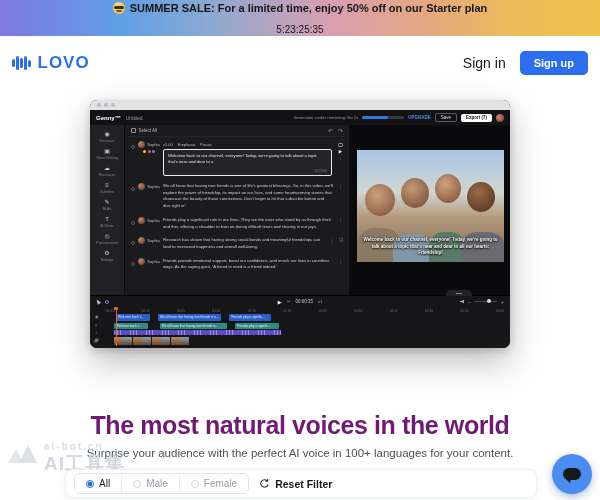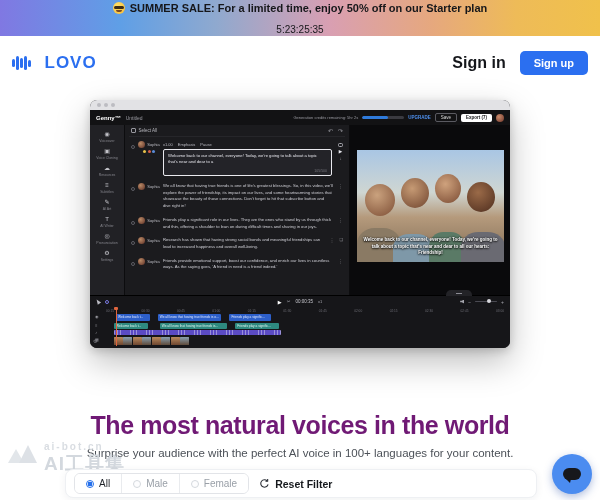--- a/index.html
+++ b/index.html
@@ -16,32 +16,32 @@
     background:radial-gradient(circle at 35% 30%, #ffe168, #f6b936); position:relative; }
   .emoji-face::before { content:""; position:absolute; left:1px; right:1px; top:4px; height:3px;
     background:#3a2d17; border-radius:2px; }
   .emoji-face::after { content:""; position:absolute; left:3px; right:3px; bottom:1.5px; height:2px;
     background:#7a4a1e; border-radius:0 0 3px 3px; }
   .banner-count { font-size:10px; color:#17181b; }
 
   
   .nav { position:absolute; top:42px; left:0; width:600px; height:42px; background:#fff;
     display:flex; align-items:center; padding:0 12px; }
-  .brand { display:flex; align-items:center; gap:14px; }
+  .brand { display:flex; align-items:center; gap:7px; }
   .brand-bars { display:flex; align-items:center; gap:1.5px; height:16px; }
   .brand-bars i { width:2.5px; background:#2b6ff0; border-radius:2px; display:block; }
   .brand-bars i:nth-child(1){height:8px}.brand-bars i:nth-child(2){height:14px}
   .brand-bars i:nth-child(3){height:10px}.brand-bars i:nth-child(4){height:14px}
   .brand-bars i:nth-child(5){height:7px}
   .brand-text { font-size:17px; font-weight:bold; color:#2b6ff0; letter-spacing:1px; }
   .nav-menu { position:absolute; left:50%; transform:translateX(-54%); display:flex; gap:22px; }
   .nav-item { font-size:11px; color:#1d2025; display:flex; align-items:center; gap:3px; cursor:pointer; }
   .nav-caret { font-size:7px; color:#1d2025; }
   .nav-right { margin-left:auto; display:flex; align-items:center; gap:14px; }
-  .sign-in { font-size:16px; font-weight:bold; color:#15171b; cursor:pointer; }
+  .sign-in { font-size:14px; font-weight:normal; color:#15171b; cursor:pointer; }
   .sign-up { font-size:11px; font-weight:bold; color:#fff; background:#2b6ff0;
     padding:6px 14px; border-radius:5px; cursor:pointer; }
 
   
   .appwin { position:absolute; left:90px; top:100px; width:420px; height:248px; border-radius:7px;
     overflow:hidden; background:#1a1a1d;
     box-shadow:0 14px 34px rgba(0,0,0,.26), 0 3px 9px rgba(0,0,0,.16); }
   .titlebar { height:10px; background:#e2e2e5; display:flex; align-items:center; gap:3px; padding:0 7px; }
   .titlebar i { width:4px; height:4px; border-radius:50%; background:#bcbcc2; display:block; }
   .appheader { height:15px; background:#121214; display:flex; align-items:center; padding:0 6px; }

